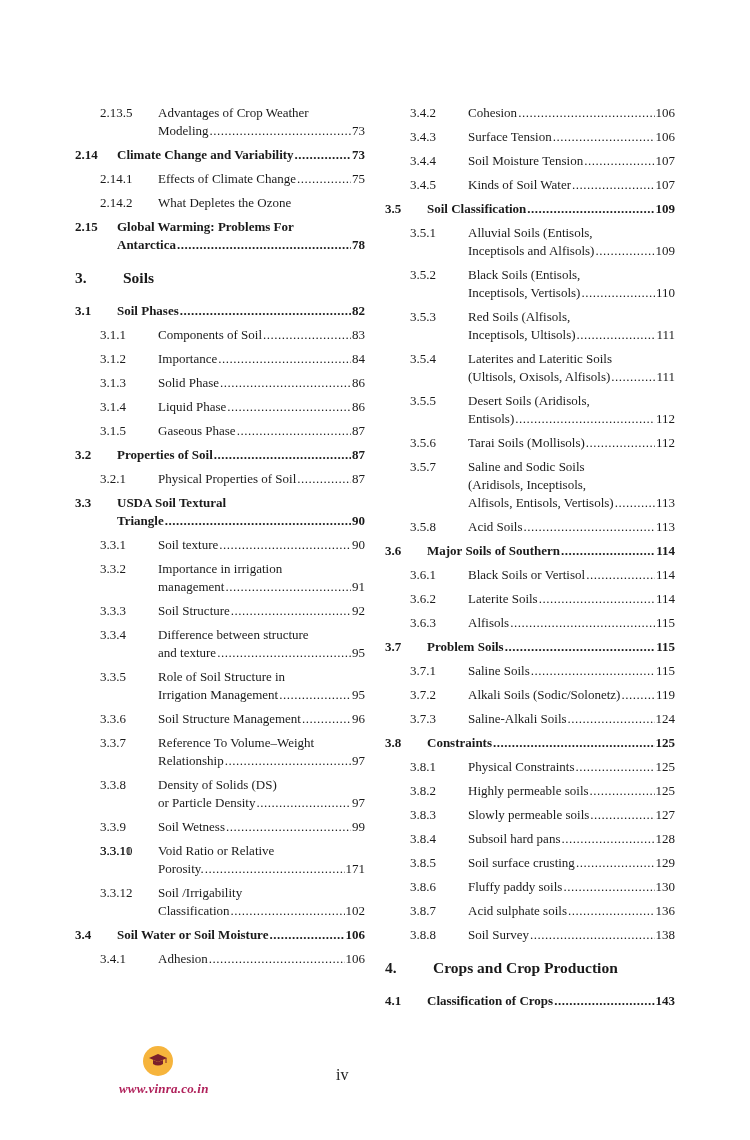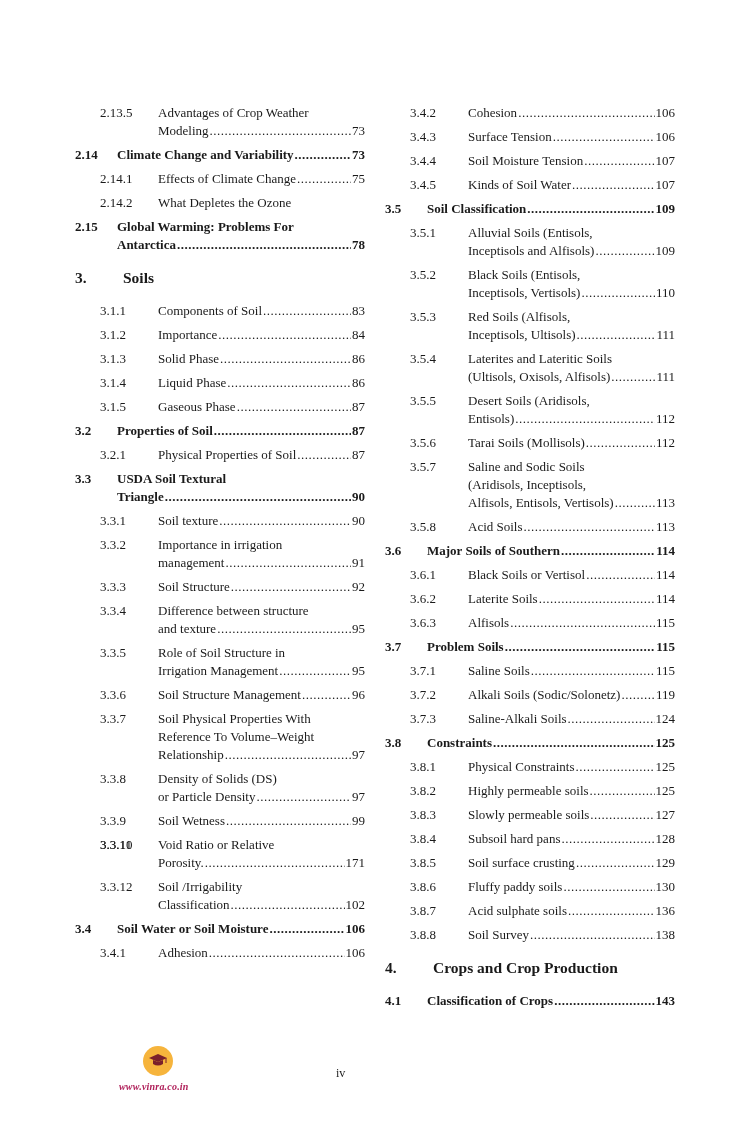--- a/index.html
+++ b/index.html
@@ -23,22 +23,22 @@
   .sub { margin-bottom: 6px; }
   .sub .num { left: 25px; }
   .sub .body { margin-left: 83px; }
 
   .chap { font-weight: bold; font-size: 15.5px; line-height: 20px; margin-top: 14px; margin-bottom: 14px; }
   .chap .body { margin-left: 48px; }
 
   .footer-logo { position: absolute; left: 143px; top: 1046px; width: 30px; height: 30px; border-radius: 50%;
                  background: #f6b43c; display: flex; align-items: center; justify-content: center; }
   .footer-url { position: absolute; left: 119px; top: 1081px; font-family: "Liberation Serif", serif;
-                font-style: italic; font-weight: bold; font-size: 10px; color: #b0205a; letter-spacing: 0.2px; }
-  .page-num { position: absolute; left: 336px; top: 1066px; font-size: 12px; color: #222; }
+                font-style: italic; font-weight: bold; font-size: 13px; color: #b0205a; letter-spacing: 0.2px; }
+  .page-num { position: absolute; left: 336px; top: 1066px; font-size: 16px; color: #222; }
 </style>
 </head>
 <body>
 
 <div class="col left" id="col-left">
     <div class="entry sub">
       <span class="num">2.13.5</span>
       <div class="body">
         <div class="line">
           <span class="txt">Advantages of Crop Weather</span>
@@ -92,20 +92,30 @@
       </div>
     </div>
     <div class="entry chap">
       <span class="num">3.</span>
       <div class="body">
         <div class="line">
           <span class="txt">Soils</span>
         </div>
       </div>
     </div>
+    <div class="entry sec">
+      <span class="num">3.1</span>
+      <div class="body">
+        <div class="line">
+          <span class="txt">Soil Phases</span>
+          <span class="dots"></span>
+          <span class="pg">82</span>
+        </div>
+      </div>
+    </div>
     <div class="entry sub">
       <span class="num">3.1.1</span>
       <div class="body">
         <div class="line">
           <span class="txt">Components of Soil</span>
           <span class="dots"></span>
           <span class="pg">83</span>
         </div>
       </div>
     </div>
@@ -247,23 +257,20 @@
         <div class="line">
           <span class="txt">Soil Structure Management</span>
           <span class="dots"></span>
           <span class="pg">96</span>
         </div>
       </div>
     </div>
     <div class="entry sub">
       <span class="num">3.3.7</span>
       <div class="body">
-        <div class="line">
-          <span class="txt">Soil Physical Properties With</span>
-        </div>
         <div class="line">
           <span class="txt">Reference To Volume–Weight</span>
         </div>
         <div class="line">
           <span class="txt">Relationship</span>
           <span class="dots"></span>
           <span class="pg">97</span>
         </div>
       </div>
     </div>

